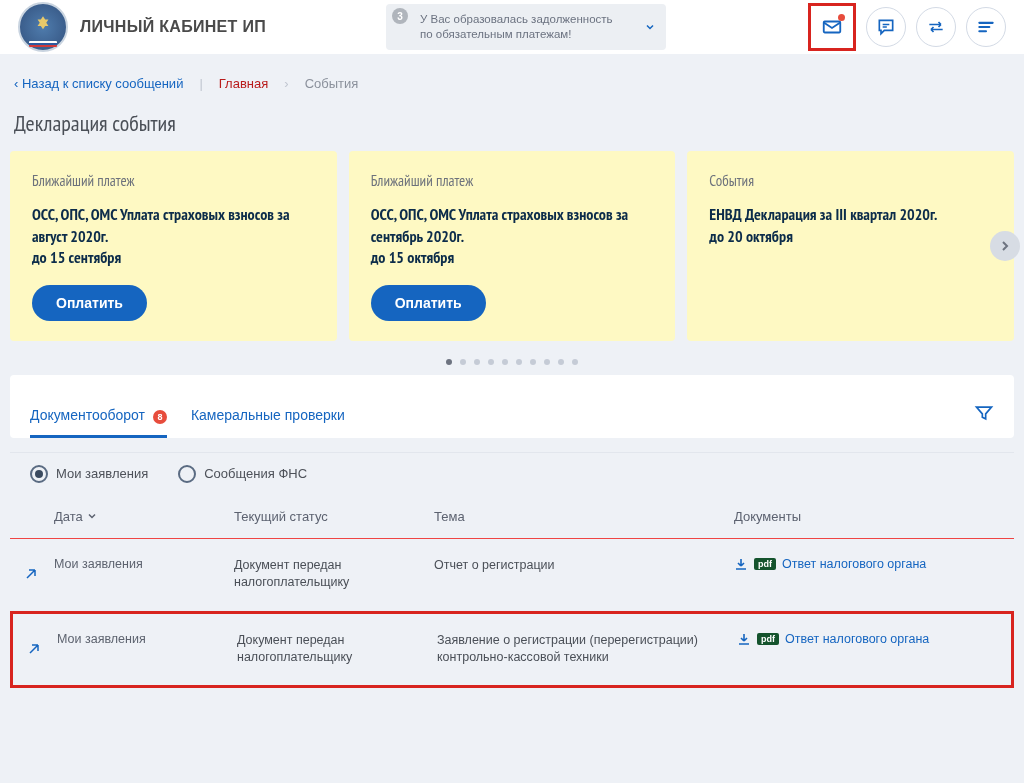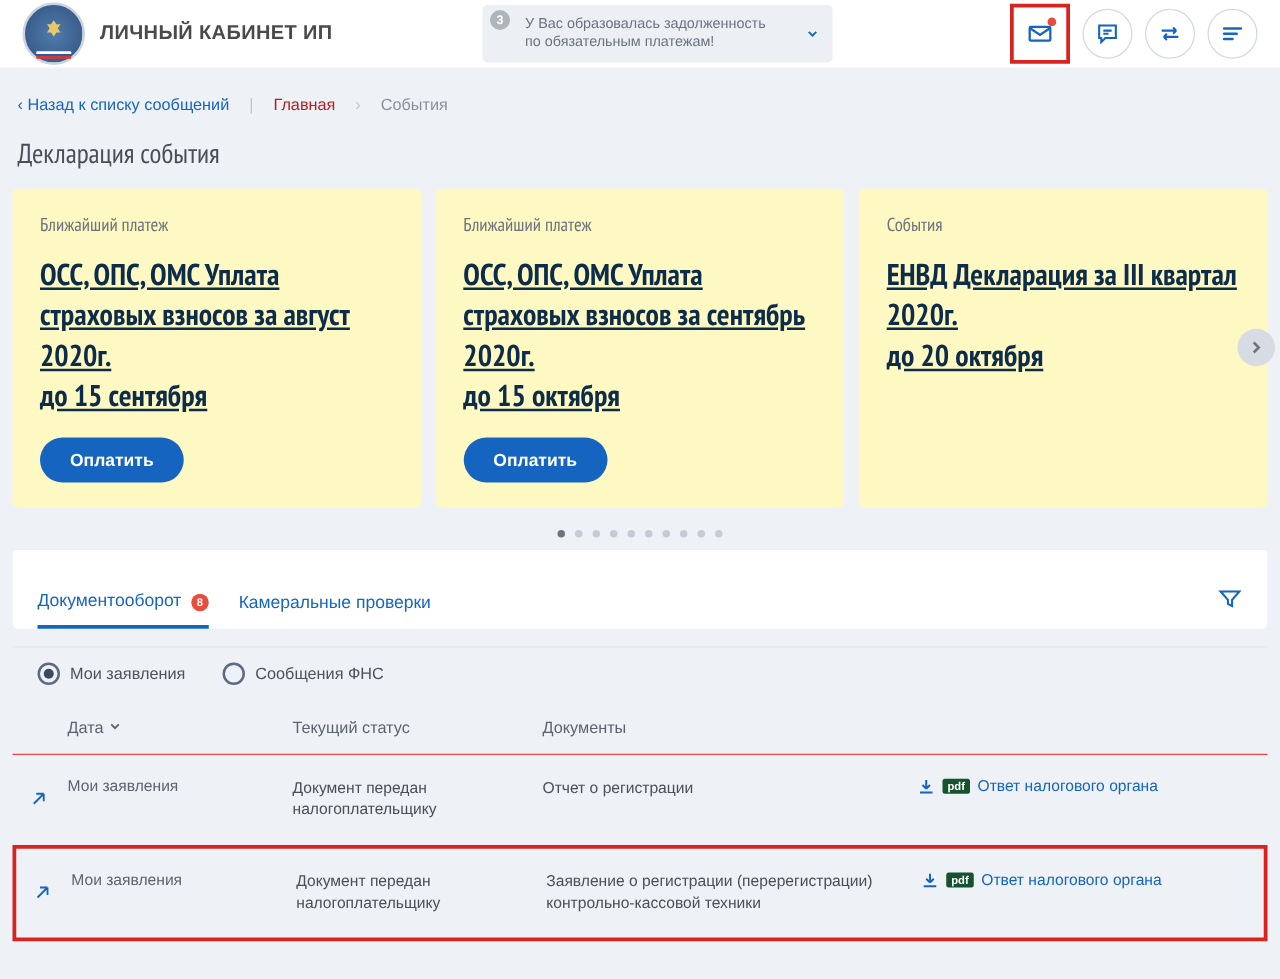--- a/index.html
+++ b/index.html
@@ -21,27 +21,27 @@
 .main { padding: 22px 10px 30px; }
 .breadcrumb-row { display: flex; align-items: center; gap: 16px; font-size: 13px; margin-bottom: 18px; padding-left: 4px; }
 .back-link { color: #1565c0; cursor: pointer; }
 .bc-sep { color: #c0c6d0; }
 .bc-item { color: #b91c1c; cursor: pointer; }
 .bc-current { color: #8b919c; }
 .section-h { font-size: 22px; font-weight: 500; color: #4a4f57; margin-bottom: 14px; padding-left: 4px; font-family: "PT Sans Narrow", Arial, sans-serif; font-stretch: condensed; }
 .cards-row { display: flex; gap: 12px; position: relative; }
 .card { background: #fef9c3; border-radius: 4px; padding: 20px 22px; flex: 1; min-height: 180px; display: flex; flex-direction: column; }
 .card-eyebrow { font-size: 15px; color: #6d727c; margin-bottom: 14px; font-family: "PT Sans Narrow", Arial, sans-serif; font-stretch: condensed; }
-.card-title { font-size: 24px; font-weight: 700; color: #0c2c4a; line-height: 1.35; font-family: "PT Sans Narrow", Arial, sans-serif; font-stretch: condensed; margin-bottom: auto; text-decoration: underline; }
+.card-title { font-size: 16px; font-weight: 700; color: #0c2c4a; line-height: 1.35; font-family: "PT Sans Narrow", Arial, sans-serif; font-stretch: condensed; margin-bottom: auto; }
 .pay-btn { margin-top: 16px; background: #1565c0; color: #fff; border: none; border-radius: 22px; padding: 10px 24px; font-size: 14px; font-weight: 600; cursor: pointer; align-self: flex-start; }
 .carousel-next { position: absolute; right: -6px; top: 50%; transform: translateY(-50%); width: 30px; height: 30px; border-radius: 50%; background: #d7dce4; display: flex; align-items: center; justify-content: center; cursor: pointer; }
 .dots { display: flex; justify-content: center; gap: 8px; margin-top: 18px; }
 .dot { width: 6px; height: 6px; border-radius: 50%; background: #c5cbd6; }
 .dot.active { background: #6d7380; }
-.tabs-bar { background: #fff; border-radius: 4px; padding: 28px 20px 0; display: flex; align-items: flex-end; margin-top: 10px; }
+.tabs-bar { background: #fff; border-radius: 4px; padding: 28px 20px 0; display: flex; align-items: flex-start; margin-top: 10px; }
 .tab { font-size: 14px; color: #1565c0; padding: 4px 0 14px; margin-right: 24px; cursor: pointer; position: relative; }
 .tab.active { font-weight: 500; }
 .tab.active::after { content: ""; position: absolute; left: 0; right: 0; bottom: 0; height: 3px; background: #1565c0; }
 .tab-badge { display: inline-flex; width: 14px; height: 14px; background: #e74c3c; border-radius: 50%; color: #fff; font-size: 9px; align-items: center; justify-content: center; margin-left: 4px; font-weight: 700; }
 .filter-icon { margin-left: auto; cursor: pointer; padding-bottom: 14px; }
 .radio-bar { background: #eef1f6; padding: 12px 20px; display: flex; gap: 30px; align-items: center; margin-top: 14px; border-top: 1px solid #e2e6ed; }
 .radio-opt { display: flex; align-items: center; gap: 8px; font-size: 13px; color: #4d5159; cursor: pointer; }
 .radio-circle { width: 18px; height: 18px; border-radius: 50%; border: 2px solid #5a6b82; display: flex; align-items: center; justify-content: center; }
 .radio-circle.checked::after { content: ""; width: 8px; height: 8px; border-radius: 50%; background: #3a4a5f; }
 .table { width: 100%; }
@@ -183,20 +183,21 @@
 
   <div class="table">
     <div class="table-head">
       <div class="th th-date">
         <span>Дата</span>
         <svg width="10" height="10" viewBox="0 0 10 10">
             <path d="M2 3.5l3 3 3-3" stroke="#5c6270" stroke-width="1.5" fill="none"></path>
           </svg>
       </div>
       <div class="th">Текущий статус</div>
+      <div class="th">Тема</div>
       <div class="th">Документы</div>
     </div>
 
     <div class="table-row">
       <span class="row-arrow">
         <svg width="14" height="14" viewBox="0 0 14 14">
             <path d="M3 11L11 3M11 3H5M11 3v6" stroke="#1565c0" stroke-width="1.5" fill="none"></path>
           </svg>
       </span>
       <div class="row-category">Мои заявления</div>

